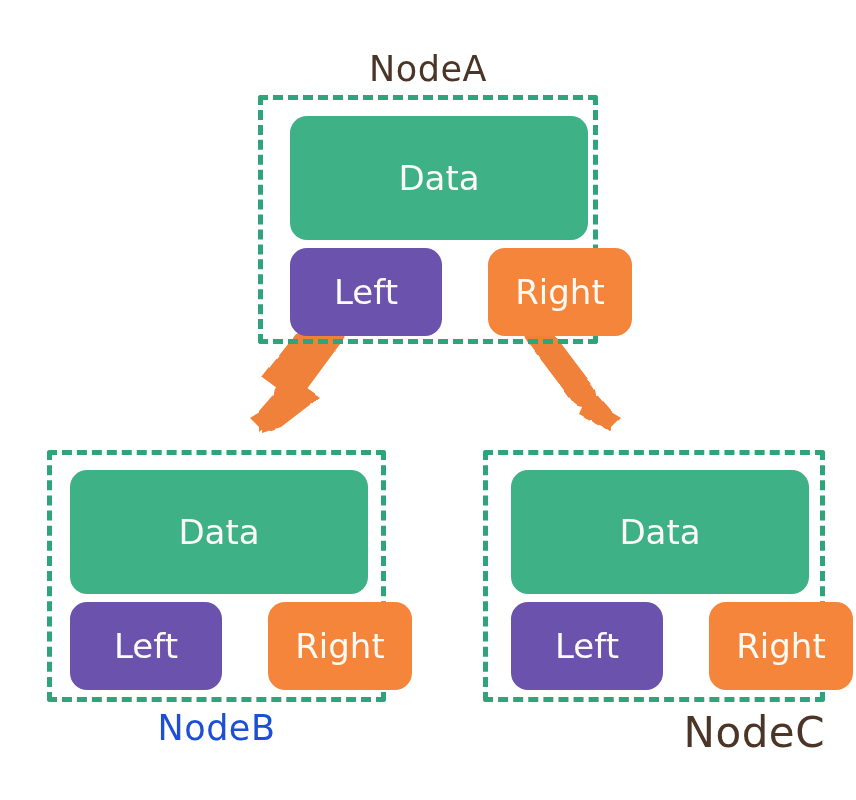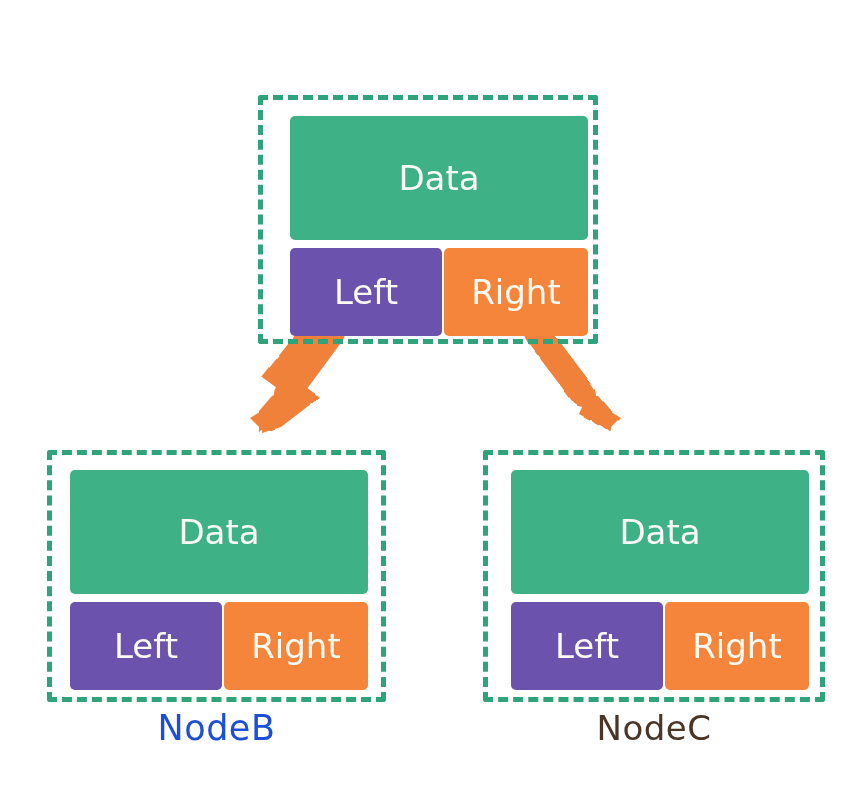--- a/index.html
+++ b/index.html
@@ -45,28 +45,28 @@
   .node-title.above { bottom: 100%; margin-bottom: 6px; }
   .node-title.below { top: 100%; margin-top: 6px; }
 
   
   .cell {
     position: absolute;
     box-sizing: border-box;
     display: flex;
     align-items: center;
     justify-content: center;
-    border-radius: 5px;
+    border-radius: 17px;
     color: #fbfaf4;
     font-family: "DejaVu Sans", sans-serif;
     text-align: center;
   }
   .cell.data   { background: #3fb187; }
   .cell.left   { background: #6a52ad; text-align: center; }
-  .cell.right  { background: #f4853a; }
+  .cell.right  { background: #f4853a; margin-left: 44px; }
 
   
   .arrow-layer {
     position: absolute;
     left: 0; top: 0;
     width: 856px;
     height: 800px;
     pointer-events: none;
   }
 </style>
@@ -103,20 +103,21 @@
     <g filter="url(#rough)">
       <path d="M 537 333 L 583 394" stroke="#f0813a" stroke-width="26" stroke-linecap="round" fill="#f0813a"></path>
       <path d="M 576 386 L 602 425 L 611 432 L 611 411 L 598 396 Z" fill="#f0813a"></path>
       <path d="M 609 430 L 621 418 L 603 407 Z" fill="#f0813a"></path>
       <path d="M 609 430 L 579 414 L 587 396 Z" fill="#f0813a"></path>
     </g>
   </svg>
 
   <div class="node" style="left:258px; top:95px; width:340px; height:249px;">
     <div class="node-frame" style="border-color: rgb(47, 163, 122);"></div>
+    <div class="node-title above" style="font-size: 35px; color: rgb(74, 53, 39);">NodeA</div>
 
     <div class="cell data" style="left: 32px; top: 21px; width: 298px; height: 124px; font-size: 34px; background: rgb(63, 177, 135); color: rgb(251, 250, 244);">
       <span>Data</span>
     </div>
 
     <div class="cell left" style="left: 32px; top: 153px; width: 152px; height: 88px; font-size: 34px; background: rgb(106, 82, 173); color: rgb(251, 250, 244);">
       <span>Left</span>
     </div>
 
     <div class="cell right" style="left: 186px; top: 153px; width: 144px; height: 88px; font-size: 34px; background: rgb(244, 133, 58); color: rgb(251, 250, 244);">
@@ -136,21 +137,21 @@
       <span>Left</span>
     </div>
 
     <div class="cell right" style="left: 177px; top: 152px; width: 144px; height: 88px; font-size: 34px; background: rgb(244, 133, 58); color: rgb(251, 250, 244);">
       <span>Right</span>
     </div>
   </div>
 
   <div class="node" style="left:483px; top:450px; width:342px; height:252px;">
     <div class="node-frame" style="border-color: rgb(47, 163, 122);"></div>
-    <div class="node-title below" style="font-size: 34px; color: rgb(74, 53, 39);">NodeC</div>
+    <div class="node-title below" style="font-size: 42px; color: rgb(74, 53, 39); text-align: right;">NodeC</div>
 
     <div class="cell data" style="left: 28px; top: 20px; width: 298px; height: 124px; font-size: 34px; background: rgb(63, 177, 135); color: rgb(251, 250, 244);">
       <span>Data</span>
     </div>
 
     <div class="cell left" style="left: 28px; top: 152px; width: 152px; height: 88px; font-size: 34px; background: rgb(106, 82, 173); color: rgb(251, 250, 244);">
       <span>Left</span>
     </div>
 
     <div class="cell right" style="left: 182px; top: 152px; width: 144px; height: 88px; font-size: 34px; background: rgb(244, 133, 58); color: rgb(251, 250, 244);">

